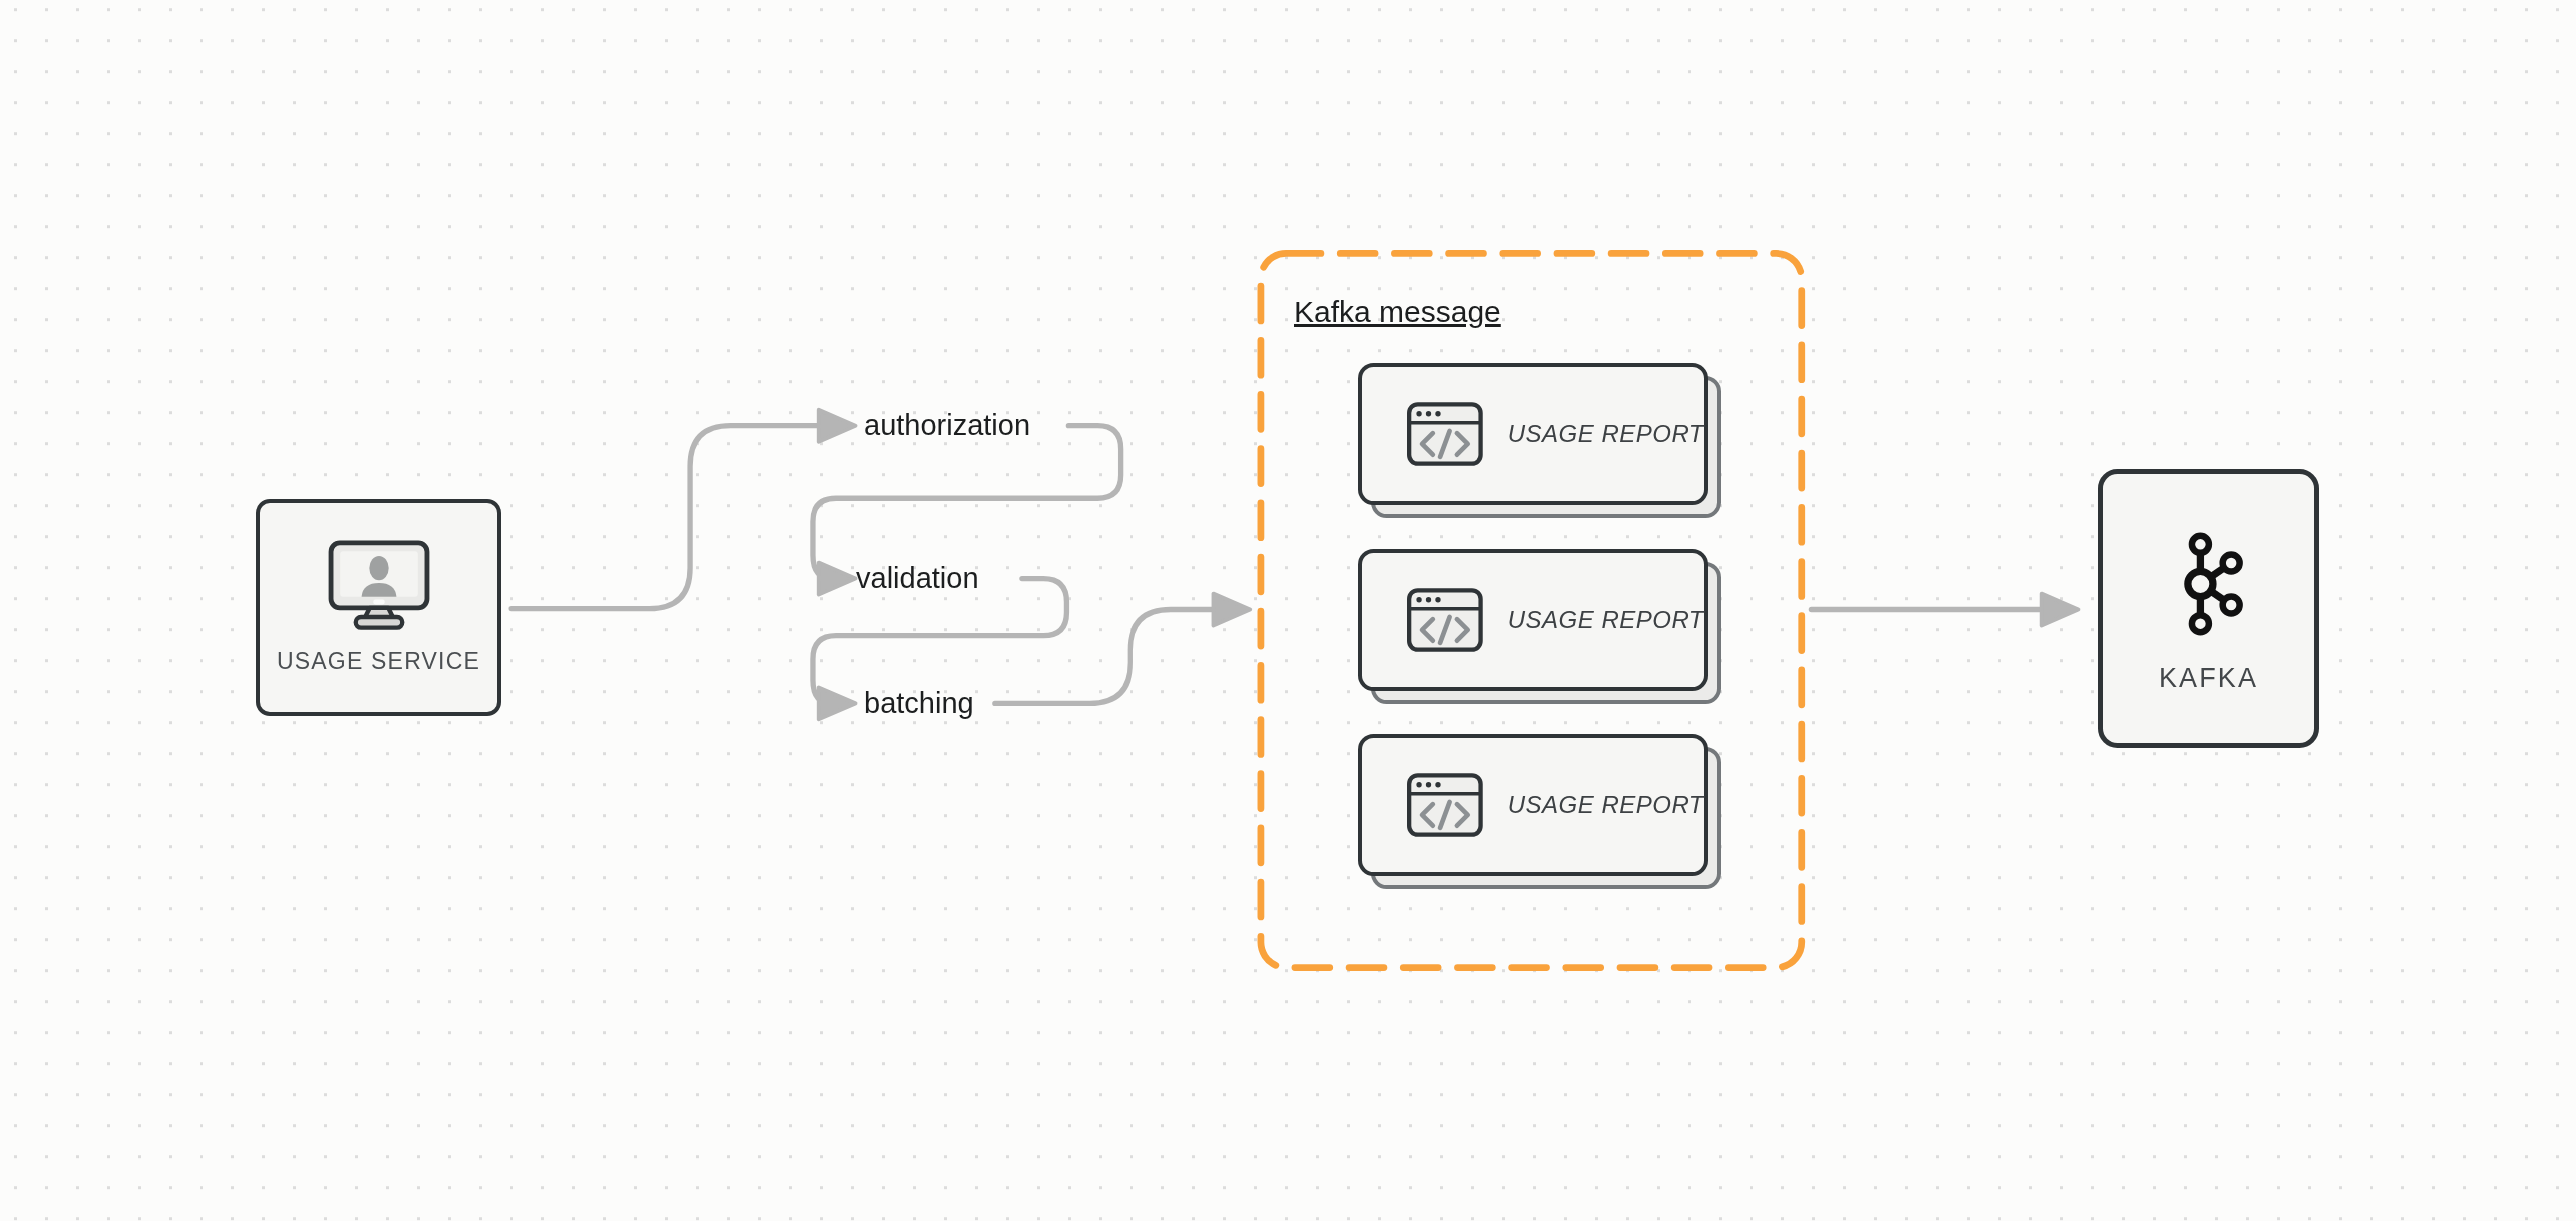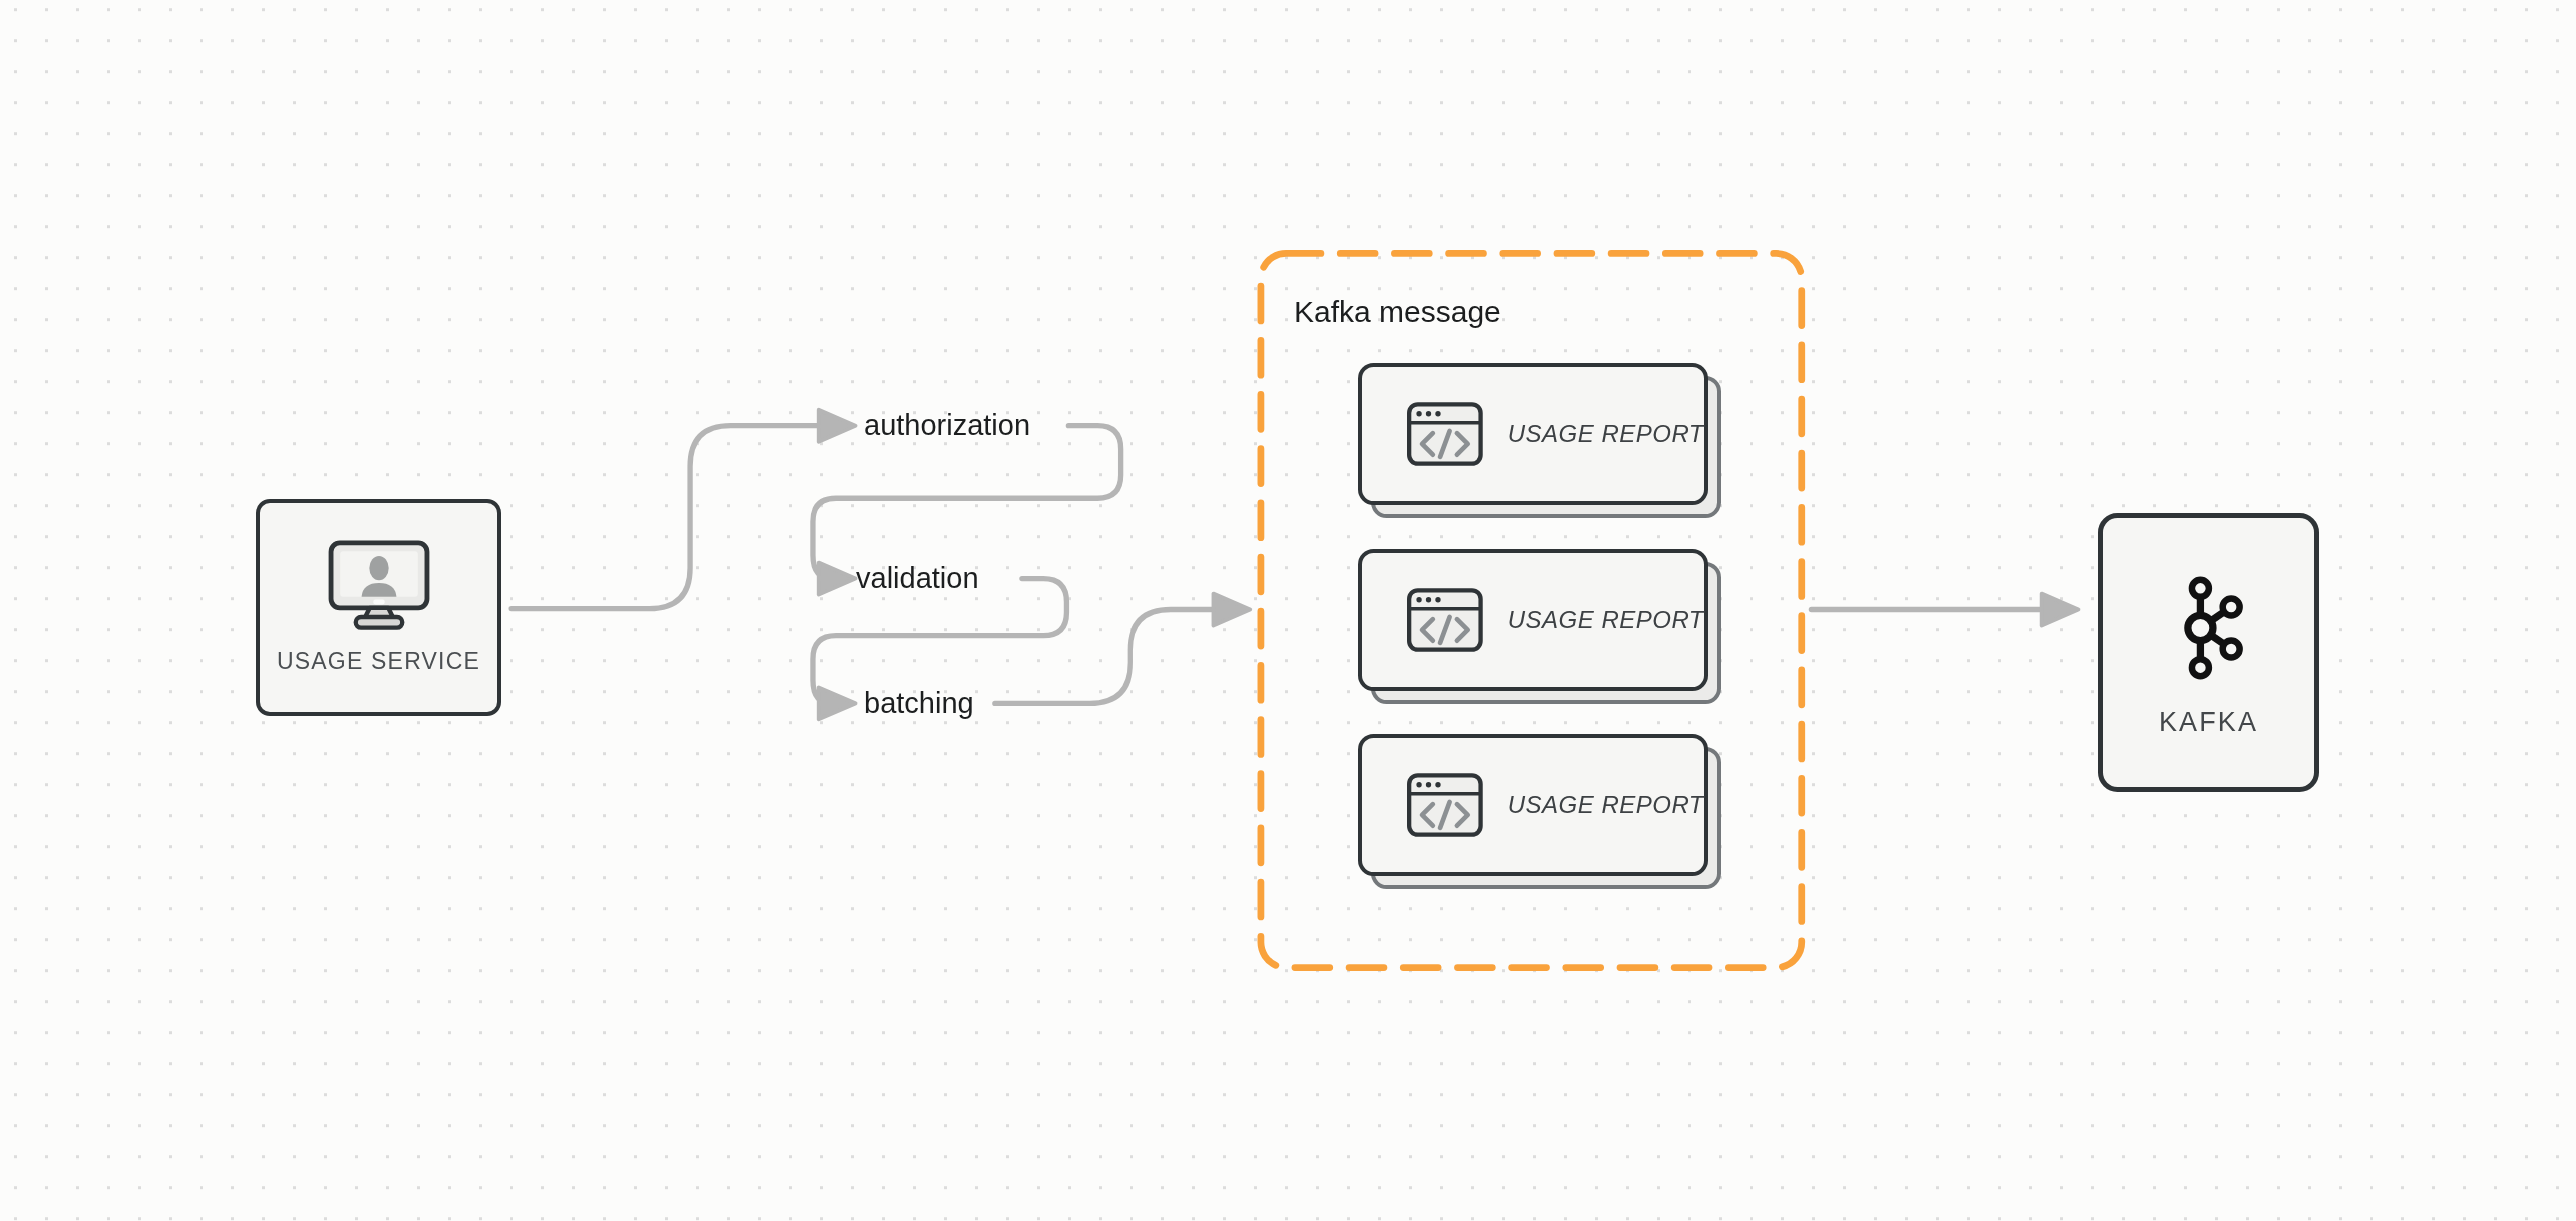--- a/index.html
+++ b/index.html
@@ -46,35 +46,35 @@
     display: flex; flex-direction: column;
     align-items: center; justify-content: center;
   }
   .node-label {
     color: var(--node-label);
     letter-spacing: 1.2px;
     white-space: nowrap;
   }
   #usage-service-node { left: 256px; top: 499px; width: 245px; height: 217px; gap: 14.5px; }
   #usage-service-node .node-label { font-size: 23px; }
-  #kafka-node { left: 2098px; top: 469px; width: 221px; height: 279px; gap: 17.4px; border-width: 5.8px; border-radius: 19.4px; margin-top: 44px; }
+  #kafka-node { left: 2098px; top: 469px; width: 221px; height: 279px; gap: 17.4px; border-width: 5.8px; border-radius: 19.4px; }
   #kafka-node .node-label { font-size: 27px; letter-spacing: 2.1px; color: #43474a; }
   .flow-label {
     position: absolute;
     height: 39px; line-height: 39px;
     font-size: 29px; color: var(--flow-label);
     white-space: nowrap;
   }
   #flow-label-0 { left: 864px; top: 406px; }
   #flow-label-1 { left: 856px; top: 559px; }
   #flow-label-2 { left: 864px; top: 684px; }
   .group { position: absolute; left: 1261px; top: 254px; width: 541px; height: 714px; }
   .group-title {
     position: absolute; left: 33px; top: 41px;
-    font-size: 30px; color: var(--flow-label); white-space: nowrap;
+    font-size: 30px; color: var(--flow-label); white-space: nowrap; text-decoration: underline;
   }
   .card { position: absolute; left: 97px; width: 350px; height: 142px; }
   #card-0 { top: 109px; }
   #card-1 { top: 295px; }
   #card-2 { top: 480px; }
   .card-back {
     position: absolute; left: 12.6px; top: 12.6px; width: 100%; height: 100%;
     background: var(--card-back-fill);
     border: 4.8px solid var(--card-back-border);
     border-radius: 15.5px;

